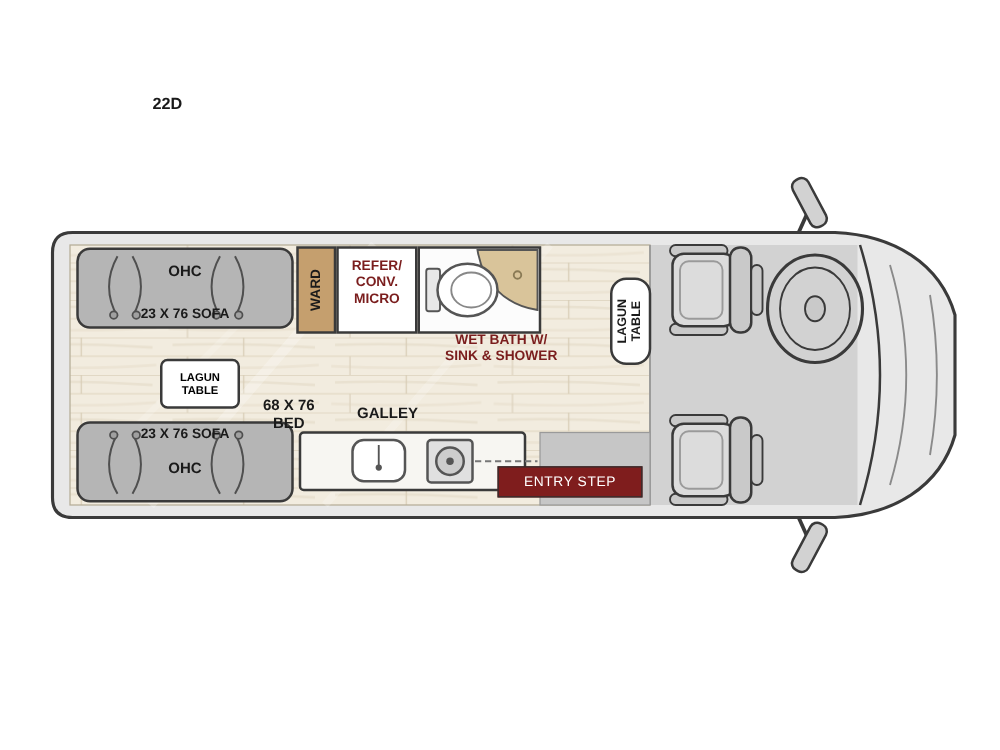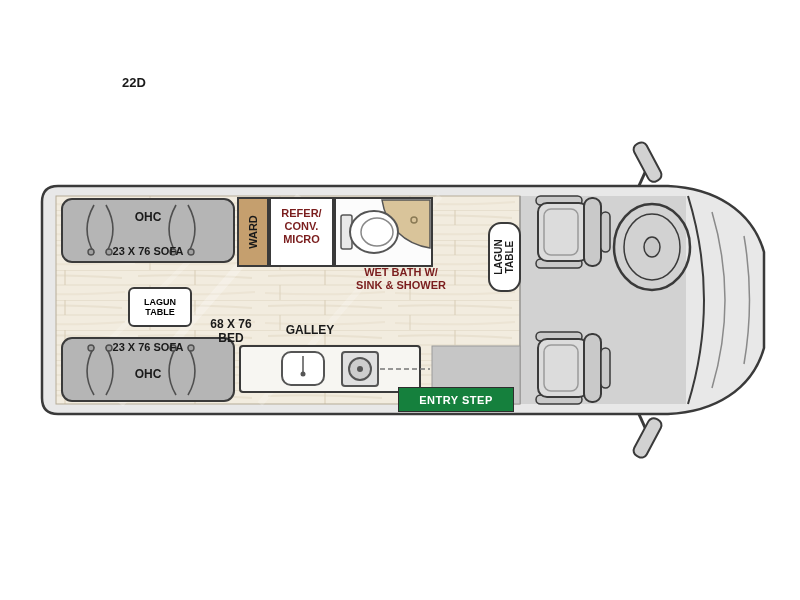--- a/index.html
+++ b/index.html
@@ -4,23 +4,23 @@
 <style>
   html,body{margin:0;padding:0;background:#ffffff;}
   #canvas{position:relative;width:800px;height:600px;background:#ffffff;overflow:hidden;
           font-family:"Liberation Sans",sans-serif;}
   .abs{position:absolute;}
   .label{font-family:"Liberation Sans",sans-serif;font-weight:bold;color:#1a1a1a;
          text-align:center;line-height:13px;white-space:nowrap;}
   .accent{color:#7a1d1d;}
   .vtext{display:flex;align-items:center;justify-content:center;transform:rotate(-90deg);}
   .vtext .stack{text-align:center;}
-  #entry-step{background:#15803d;border:1px solid #2e2e2e;color:#ffffff;
+  #entry-step{background:#7f1d1d;border:1px solid #2e2e2e;color:#ffffff;
               display:flex;align-items:center;justify-content:center;
-              font-weight:bold;font-size:11px;letter-spacing:.5px;margin-top:14px;}
+              font-weight:normal;font-size:11px;letter-spacing:.5px;}
   #lagun-mid-box{background:#ffffff;border:2px solid #3a3a3a;border-radius:6px;
                  display:flex;align-items:center;justify-content:center;}
   #lagun-mid-box .stack{font-size:9px;line-height:10px;font-weight:bold;text-align:center;}
 </style>
 </head>
 <body>
 
 <div id="canvas">
 
   <svg class="abs" style="left:0;top:0" width="800" height="600" viewBox="0 0 800 600">

